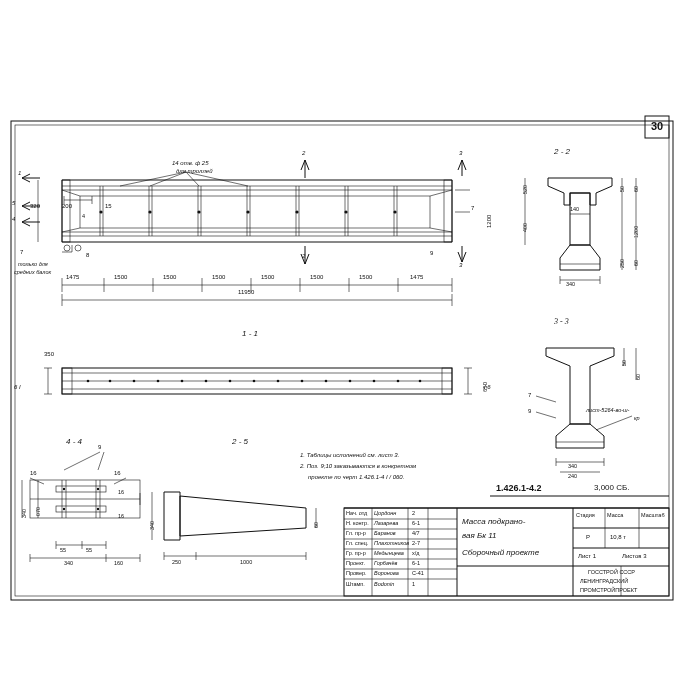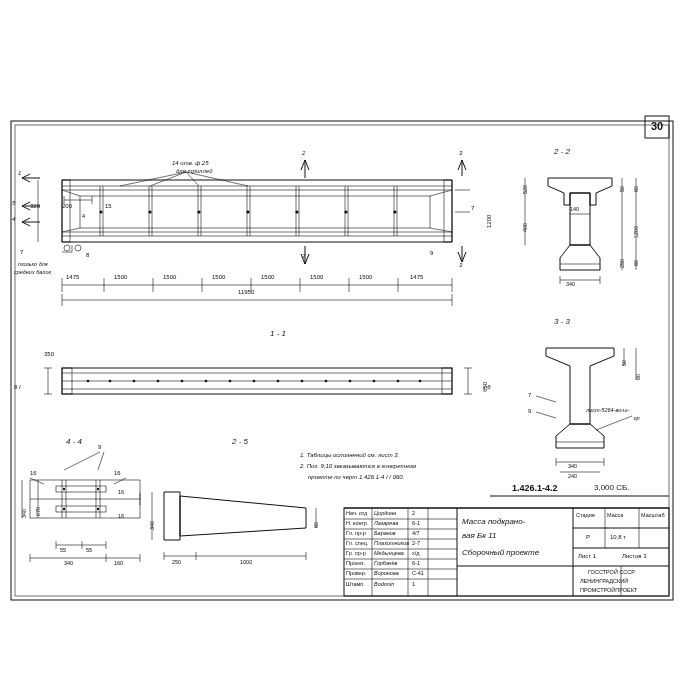--- a/index.html
+++ b/index.html
@@ -298,38 +298,38 @@
   <div class="lbl s6" style="left:66px;top:274px;">1475</div>
   <div class="lbl s6" style="left:114px;top:274px;">1500</div>
   <div class="lbl s6" style="left:163px;top:274px;">1500</div>
   <div class="lbl s6" style="left:212px;top:274px;">1500</div>
   <div class="lbl s6" style="left:261px;top:274px;">1500</div>
   <div class="lbl s6" style="left:310px;top:274px;">1500</div>
   <div class="lbl s6" style="left:359px;top:274px;">1500</div>
   <div class="lbl s6" style="left:410px;top:274px;">1475</div>
   <div class="lbl s6" style="left:238px;top:289px;">11950</div>
 
-  <div class="lbl s8 it" style="left:242px;top:330px;margin-left:28px;">1 - 1</div>
+  <div class="lbl s8 it" style="left:242px;top:330px;">1 - 1</div>
   <div class="lbl s6" style="left:44px;top:351px;">350</div>
   <div class="lbl s6 vert" style="left:482px;top:392px;">650</div>
   <div class="lbl s6 it" style="left:14px;top:384px;">6 I</div>
   <div class="lbl s6 it" style="left:484px;top:384px;">I 6</div>
 
   <div class="lbl s8 it" style="left:554px;top:148px;">2 - 2</div>
   <div class="lbl s5 vert" style="left:523px;top:194px;">520</div>
   <div class="lbl s5 vert" style="left:523px;top:232px;">400</div>
   <div class="lbl s5 vert" style="left:620px;top:268px;">250</div>
   <div class="lbl s5 vert" style="left:634px;top:238px;">1200</div>
   <div class="lbl s5" style="left:570px;top:207px;">140</div>
   <div class="lbl s5" style="left:566px;top:282px;">340</div>
   <div class="lbl s5 vert" style="left:620px;top:192px;">50</div>
   <div class="lbl s5 vert" style="left:634px;top:192px;">60</div>
   <div class="lbl s5 vert" style="left:634px;top:266px;">60</div>
 
-  <div class="lbl s8 it" style="left:554px;top:318px;">3 - 3</div>
+  <div class="lbl s8 it" style="left:554px;top:318px;font-family:Liberation Serif, serif;">3 - 3</div>
   <div class="lbl s5 vert" style="left:622px;top:366px;">50</div>
   <div class="lbl s5 vert" style="left:636px;top:380px;">60</div>
   <div class="lbl s5" style="left:568px;top:464px;">340</div>
   <div class="lbl s5" style="left:568px;top:474px;">240</div>
   <div class="lbl s6" style="left:528px;top:392px;">7</div>
   <div class="lbl s6" style="left:528px;top:408px;">9</div>
   <div class="lbl s5 it" style="left:586px;top:408px;">лист-5264-во-ш-</div>
   <div class="lbl s5 it" style="left:634px;top:416px;">кр</div>
 
   <div class="lbl s8 it" style="left:66px;top:438px;">4 - 4</div>
@@ -348,21 +348,21 @@
   <div class="lbl s8 it" style="left:232px;top:438px;">2 - 5</div>
   <div class="lbl s5 vert" style="left:150px;top:530px;">340</div>
   <div class="lbl s5 vert" style="left:314px;top:528px;">60</div>
   <div class="lbl s5" style="left:172px;top:560px;">250</div>
   <div class="lbl s5" style="left:240px;top:560px;">1000</div>
 
   <div class="lbl s6 it" style="left:300px;top:452px;">1. Таблицы исполнений  см. лист 3.</div>
   <div class="lbl s6 it" style="left:300px;top:463px;">2. Поз. 9;10 заказываются в конкретном</div>
   <div class="lbl s6 it" style="left:308px;top:474px;">проекте по черт 1.426.1-4 I / 060.</div>
 
-  <div class="lbl s9 b" style="left:512px;top:484px;text-align:right;">1.426.1-4.2</div>
+  <div class="lbl s9 b" style="left:496px;top:484px;text-align:right;">1.426.1-4.2</div>
   <div class="lbl s8" style="left:594px;top:484px;">3,000 СБ.</div>
 
   <div class="lbl s8 it" style="left:462px;top:518px;">Масса подкрано-</div>
   <div class="lbl s8 it" style="left:462px;top:532px;">вая Бк 11</div>
   <div class="lbl s8 it" style="left:462px;top:549px;">Сборочный   проекте</div>
 
   <div class="lbl s5" style="left:576px;top:513px;">Стадия</div>
   <div class="lbl s5" style="left:607px;top:513px;">Масса</div>
   <div class="lbl s5" style="left:641px;top:513px;">Масштаб</div>
   <div class="lbl s6" style="left:586px;top:534px;">Р</div>

